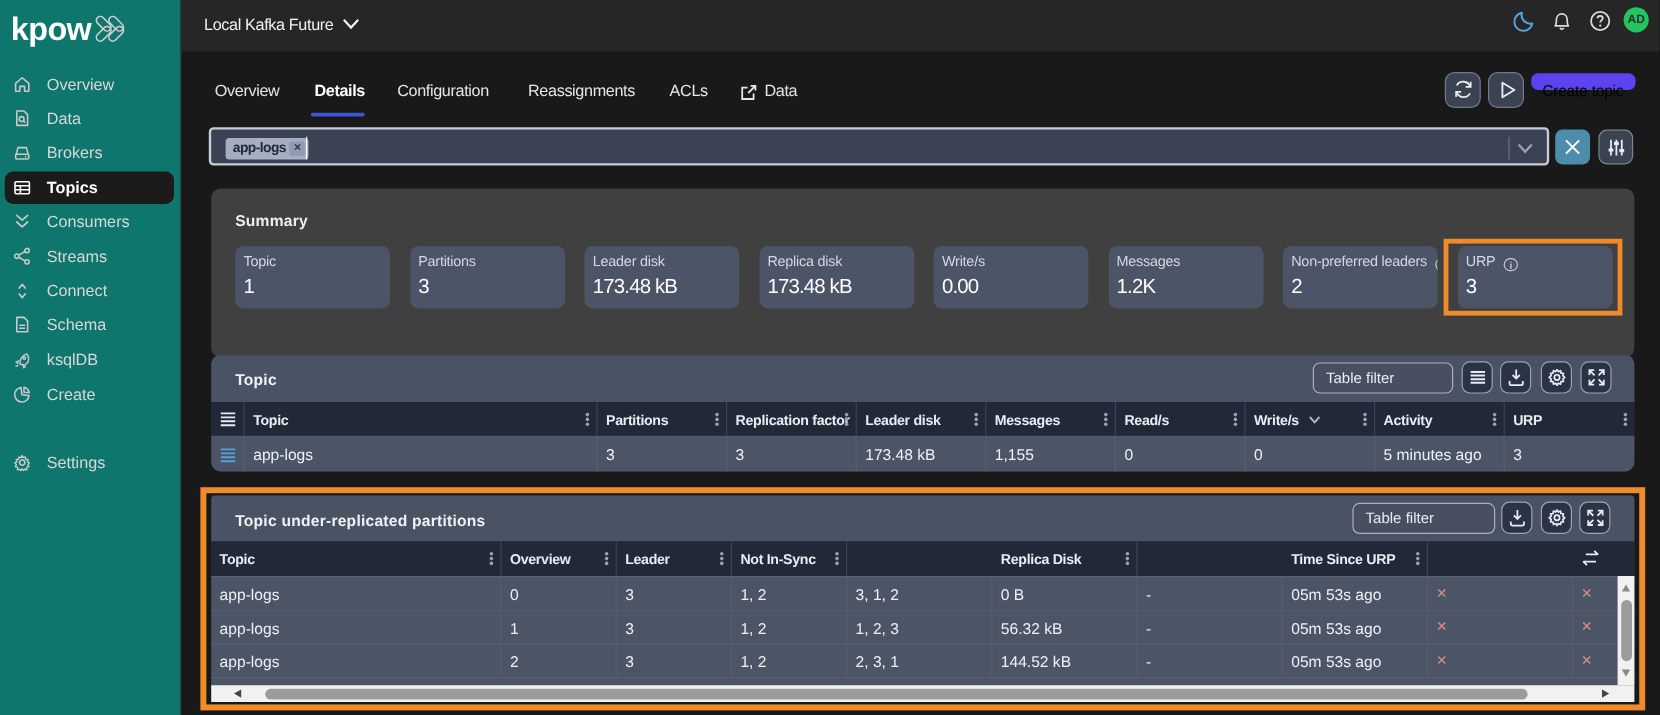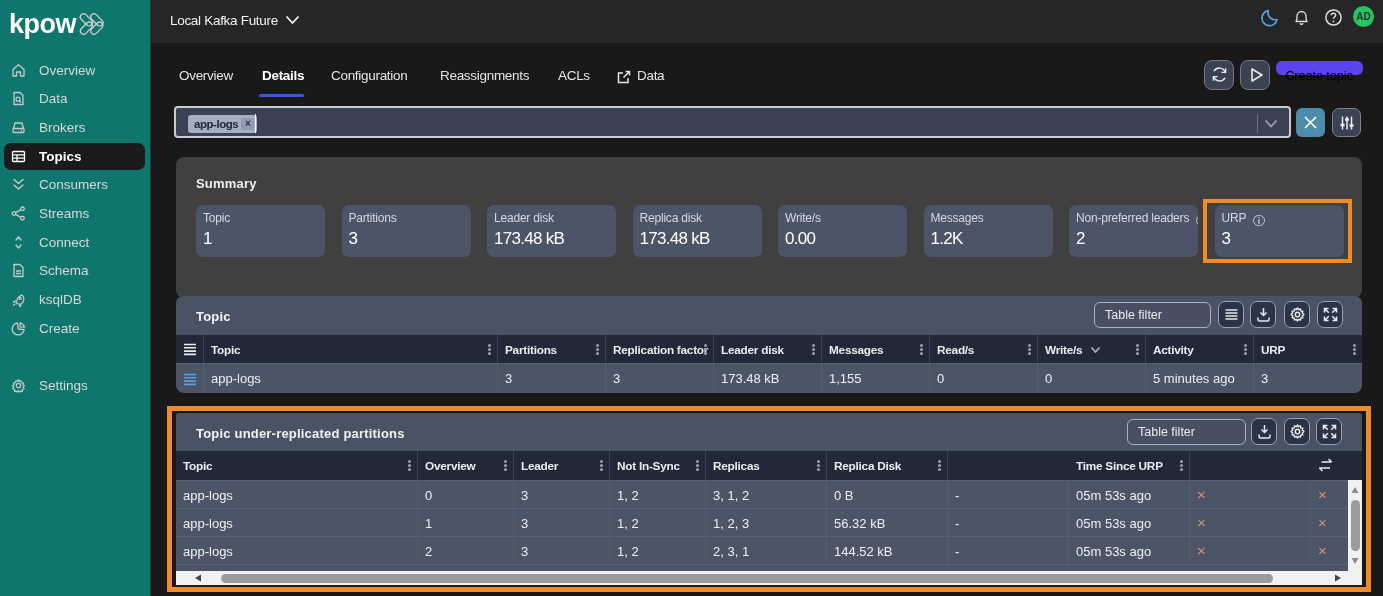--- a/index.html
+++ b/index.html
@@ -422,24 +422,20 @@
             <i class="dots"></i>
           </div>
         <div class="hcell" style="left:338px;width:96px">
             <span>Leader</span>
             <i class="dots"></i>
           </div>
         <div class="hcell" style="left:434px;width:96px">
             <span>Not In-Sync</span>
             <i class="dots"></i>
           </div>
-        <div class="hcell" style="left:530px;width:121px">
-            <span>Replicas</span>
-            <i class="dots"></i>
-          </div>
         <div class="hcell" style="left:651px;width:121px">
             <span>Replica Disk</span>
             <i class="dots"></i>
           </div>
         <div class="hcell" style="left:893px;width:121px">
             <span>Time Since URP</span>
             <i class="dots"></i>
           </div>
         <div class="hcell" style="left:1135px;width:37px;border-right:none">
             <svg class="abs" style="left:7px;top:7px" width="16" height="14" viewBox="0 0 16 14" stroke="#e8eaee" stroke-width="1.5" fill="none">

